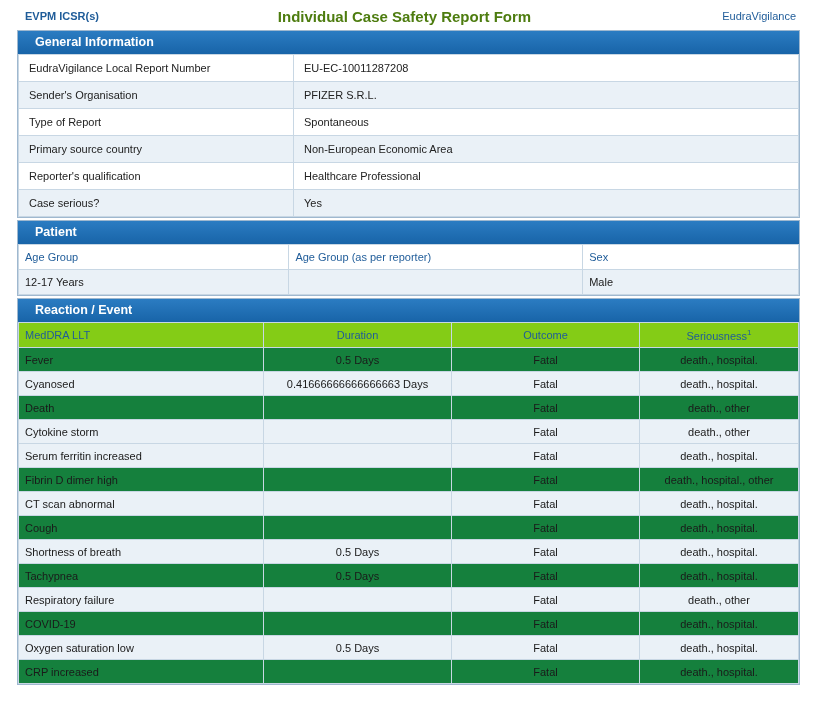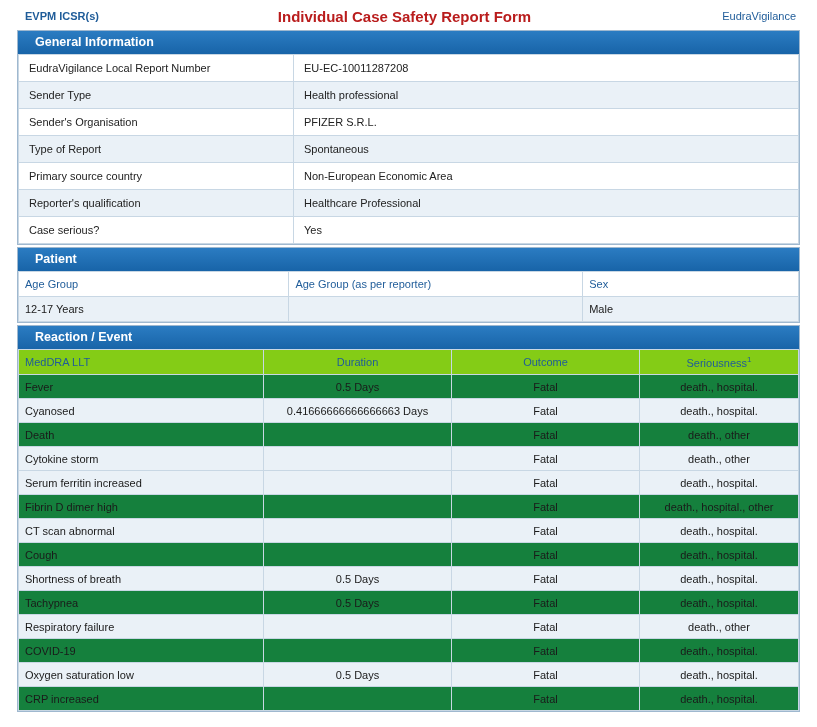--- a/index.html
+++ b/index.html
@@ -37,21 +37,21 @@
     color: #1f5c99;
   }
   .topbar .center {
     position: absolute;
     left: 0;
     right: 8px;
     top: 0;
     text-align: center;
     font-size: 15px;
     font-weight: bold;
-    color: #b91c1c;
+    color: #4d7c0f;
   }
   .topbar .right {
     position: absolute;
     right: 4px;
     top: 2px;
     font-size: 11px;
     color: #1f5c99;
   }
   
   .section-bar {
@@ -151,24 +151,20 @@
     <span>General Information</span>
   </div>
   <div class="outer">
     <table class="grid gi">
       <tbody>
         <tr>
           <td class="label">EudraVigilance Local Report Number</td>
           <td class="value">EU-EC-10011287208</td>
         </tr>
         <tr>
-          <td class="label">Sender Type</td>
-          <td class="value">Health professional</td>
-        </tr>
-        <tr>
           <td class="label">Sender's Organisation</td>
           <td class="value">PFIZER S.R.L.</td>
         </tr>
         <tr>
           <td class="label">Type of Report</td>
           <td class="value">Spontaneous</td>
         </tr>
         <tr>
           <td class="label">Primary source country</td>
           <td class="value">Non-European Economic Area</td>

